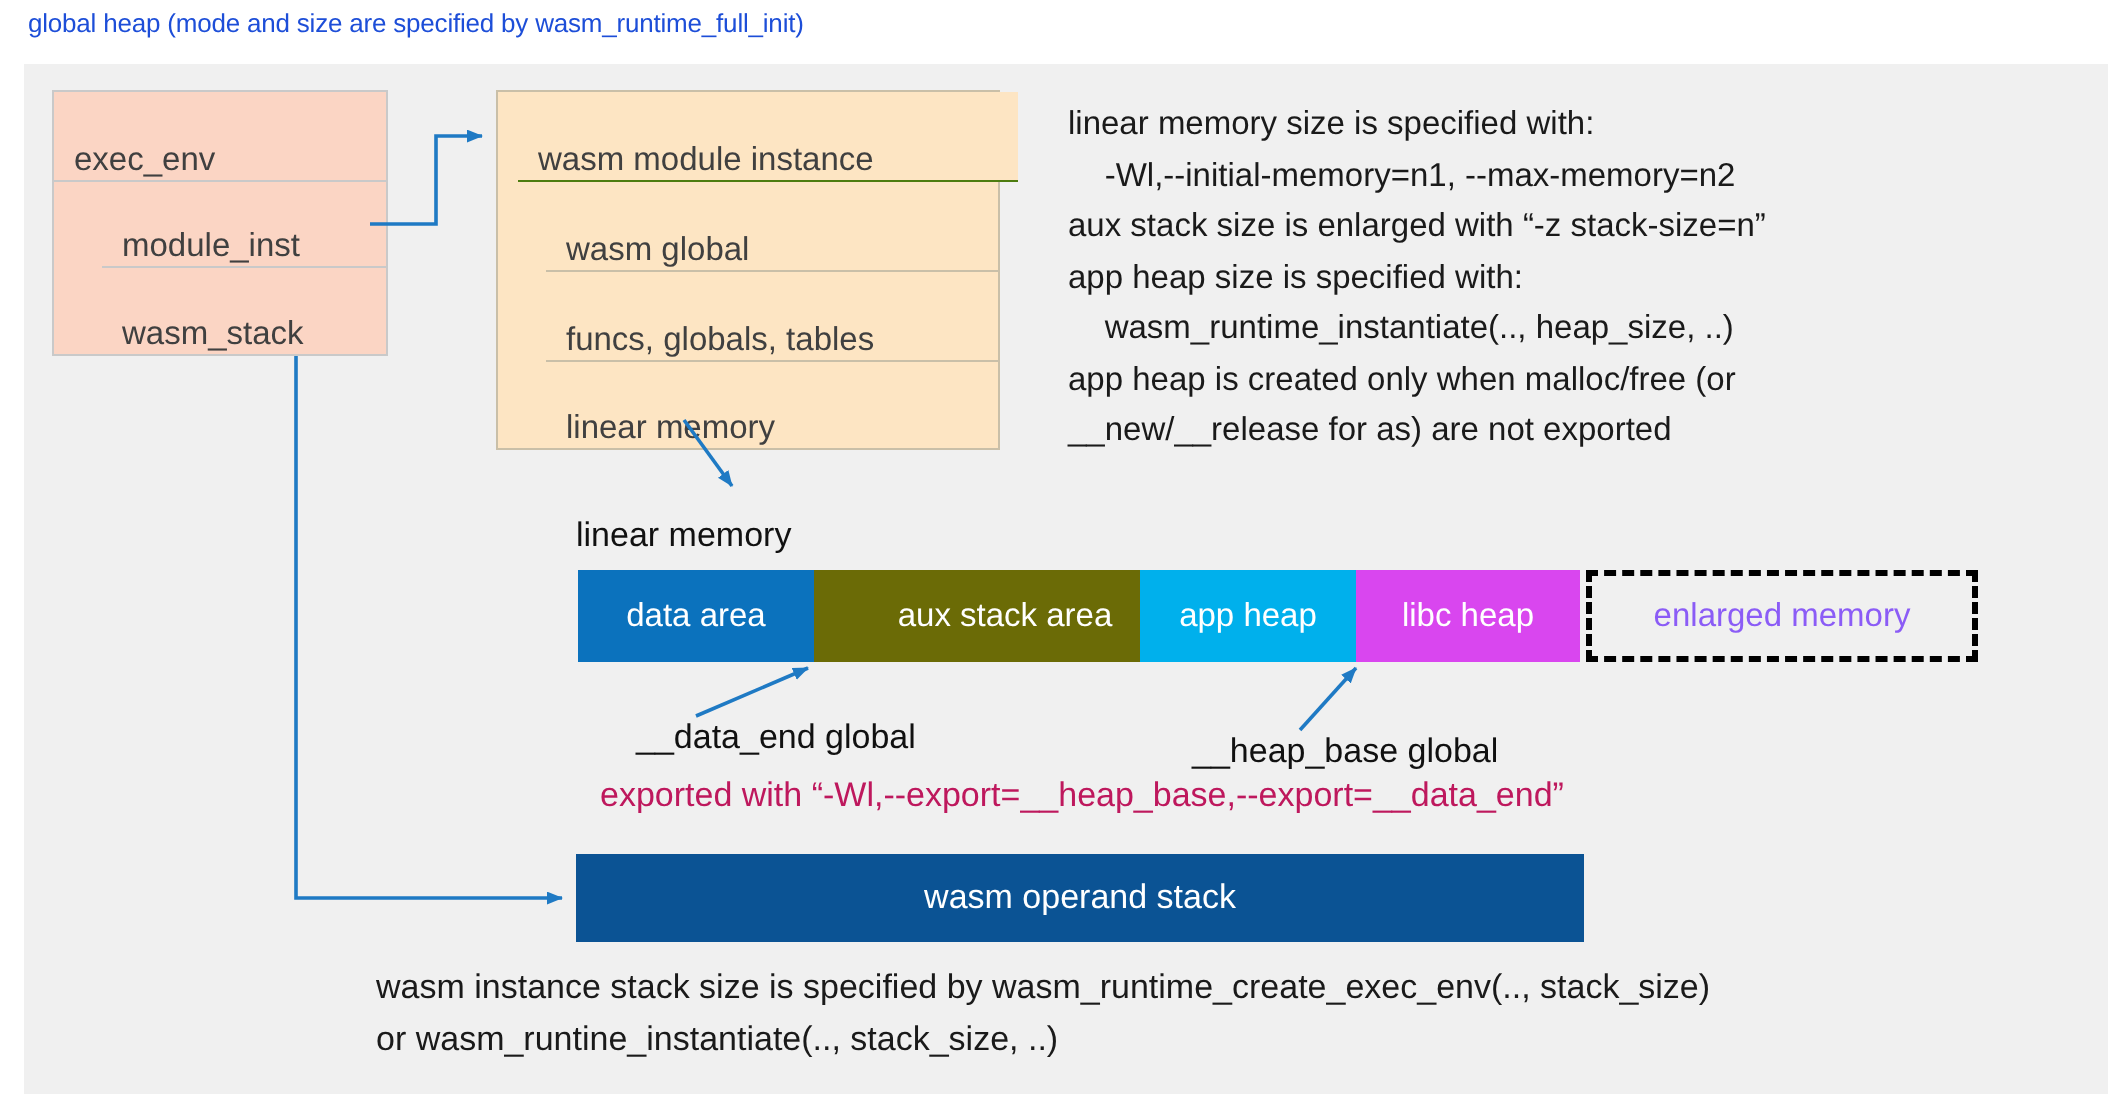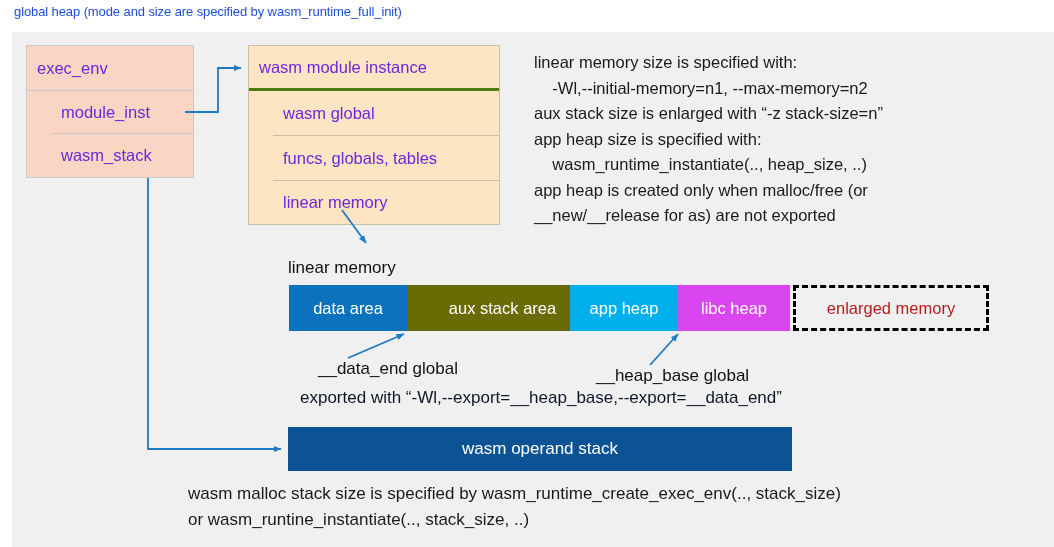--- a/index.html
+++ b/index.html
@@ -35,23 +35,23 @@
   
   .struct-box {
     position: absolute;
     box-sizing: border-box;
     border: 1px solid #bfbfbf;
   }
   .struct-row {
     position: absolute;
     box-sizing: border-box;
     display: flex;
-    align-items: center;
+    align-items: flex-end;
     font-size: 16.5px;
-    color: #6d28d9;
+    color: #404040;
   }
   .struct-row .label { padding-left: 10px; }
 
   
   #exec-env-box {
     left: 26px; top: 45px; width: 168px; height: 133px;
     background: #fbd5c4;
     border: 1px solid #c9c9c9;
   }
   #exec-env-title {
@@ -75,23 +75,23 @@
     background: #fbd5c4;
   }
 
   
   #module-instance-box {
     left: 248px; top: 45px; width: 252px; height: 180px;
     background: #fde5c3;
     border: 1px solid #c9bfa8;
   }
   #module-instance-title {
-    left: 249px; top: 46px; width: 250px; height: 45px;
-    background: #fde5c3;
-    border-bottom: 3px solid #4d7c0f;
+    left: 259px; top: 46px; width: 250px; height: 45px;
+    background: #fde5c3;
+    border-bottom: 1px solid #4d7c0f;
   }
   #module-instance-indent {
     position: absolute;
     left: 249px; top: 91px; width: 24px; height: 133px;
     background: #fde5c3;
     border-right: 1px solid #c9bfa8;
   }
   #wasm-module-row {
     left: 273px; top: 91px; width: 226px; height: 45px;
     background: #fde5c3;
@@ -133,21 +133,21 @@
   }
   .mem-seg {
     height: 46px;
     display: flex; align-items: center; justify-content: center;
     font-size: 16.5px;
     color: #ffffff;
     box-sizing: border-box;
   }
   .mem-seg.enlarged {
     background: #f0f0f0;
-    color: #b91c1c;
+    color: #8b5cf6;
     border: 3px dashed #000000;
     margin-left: 3px;
   }
 
   
   #data-end-label {
     position: absolute;
     left: 318px; top: 359px;
     font-size: 17px;
     color: #111111;
@@ -155,21 +155,21 @@
   #heap-base-label {
     position: absolute;
     left: 596px; top: 366px;
     font-size: 17px;
     color: #111111;
   }
   #exported-with-label {
     position: absolute;
     left: 300px; top: 388px;
     font-size: 17px;
-    color: #0f172a;
+    color: #be185d;
     text-align: right;
   }
 
   
   #operand-stack-box {
     position: absolute;
     left: 288px; top: 427px;
     width: 504px; height: 44px;
     background: #0b5394;
     display: flex; align-items: center; justify-content: center;
@@ -257,21 +257,21 @@
       </div>
     </div>
 
   <div id="data-end-label">__data_end global</div>
   <div id="heap-base-label">__heap_base global</div>
   <div id="exported-with-label">exported with “-Wl,--export=__heap_base,--export=__data_end”</div>
 
   <div id="operand-stack-box">
     <span>wasm operand stack</span>
   </div>
-  <div id="operand-stack-notes">wasm malloc stack size is specified by wasm_runtime_create_exec_env(.., stack_size)
+  <div id="operand-stack-notes">wasm instance stack size is specified by wasm_runtime_create_exec_env(.., stack_size)
 or wasm_runtine_instantiate(.., stack_size, ..)</div>
 
   <svg id="arrow-layer" viewBox="0 0 1054 547">
     <defs>
       <marker id="ah" markerWidth="9" markerHeight="9" refX="7.5" refY="3.2" orient="auto" markerUnits="userSpaceOnUse">
         <path d="M0,0 L8,3.2 L0,6.4 z" fill="#1f7ac4"></path>
       </marker>
     </defs>
 
     <path d="M185,112 L218,112 L218,68 L241,68" fill="none" stroke="#1f7ac4" stroke-width="1.8" marker-end="url(#ah)"></path>

